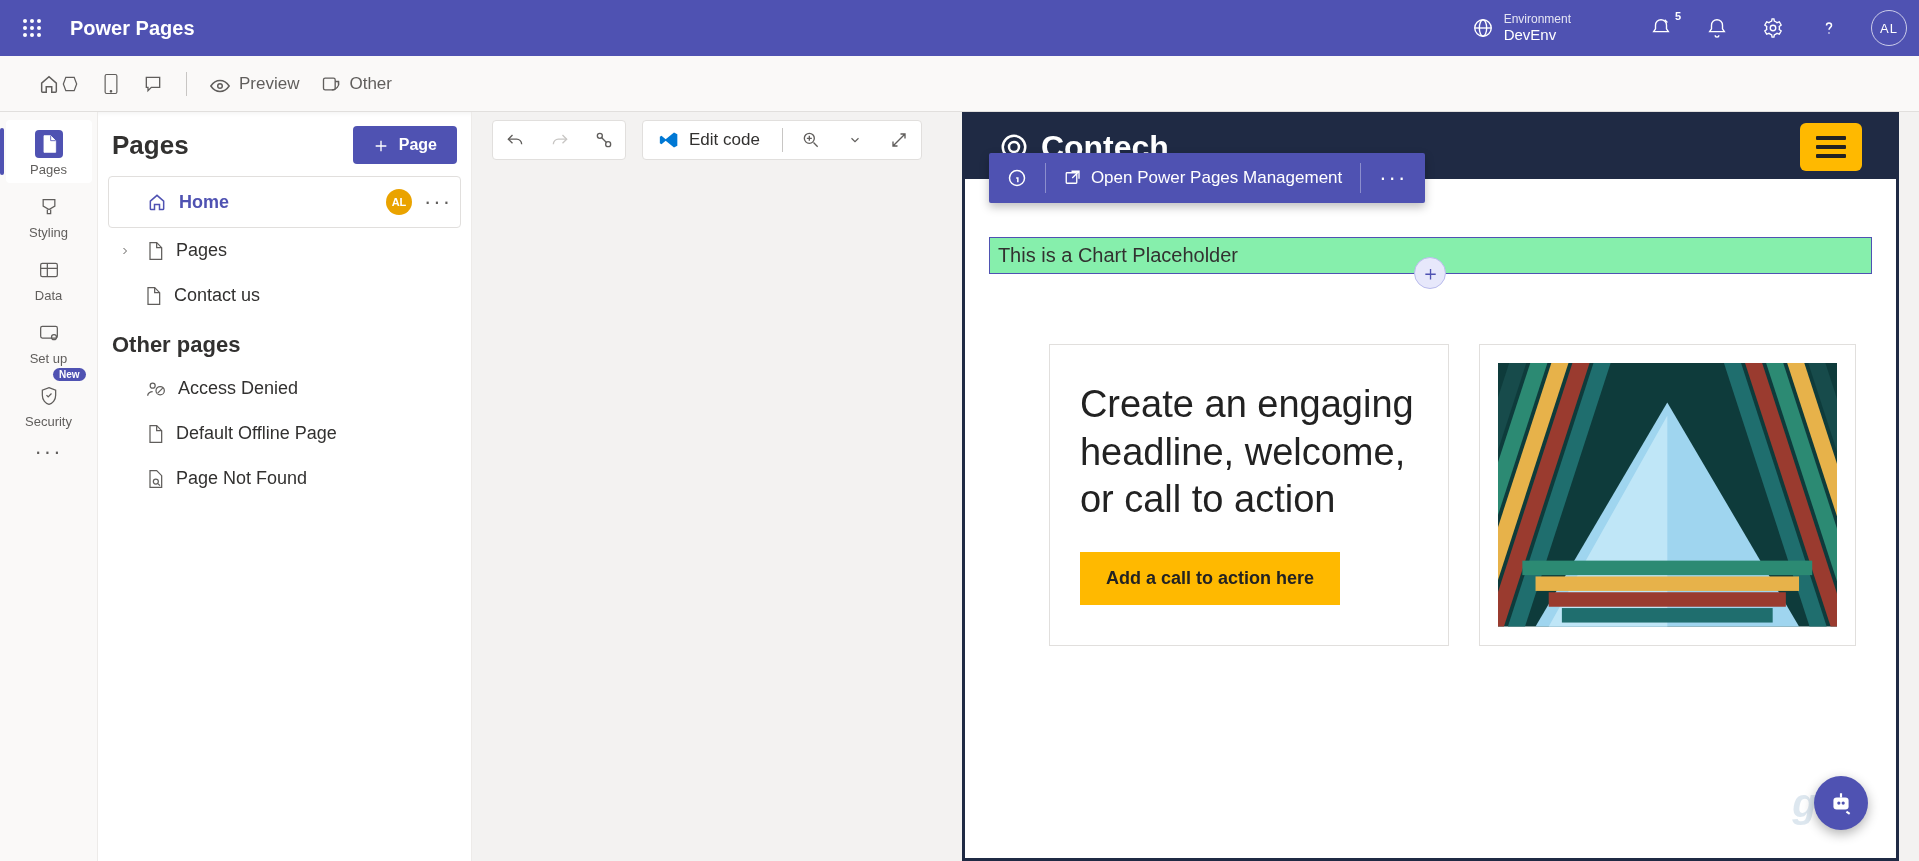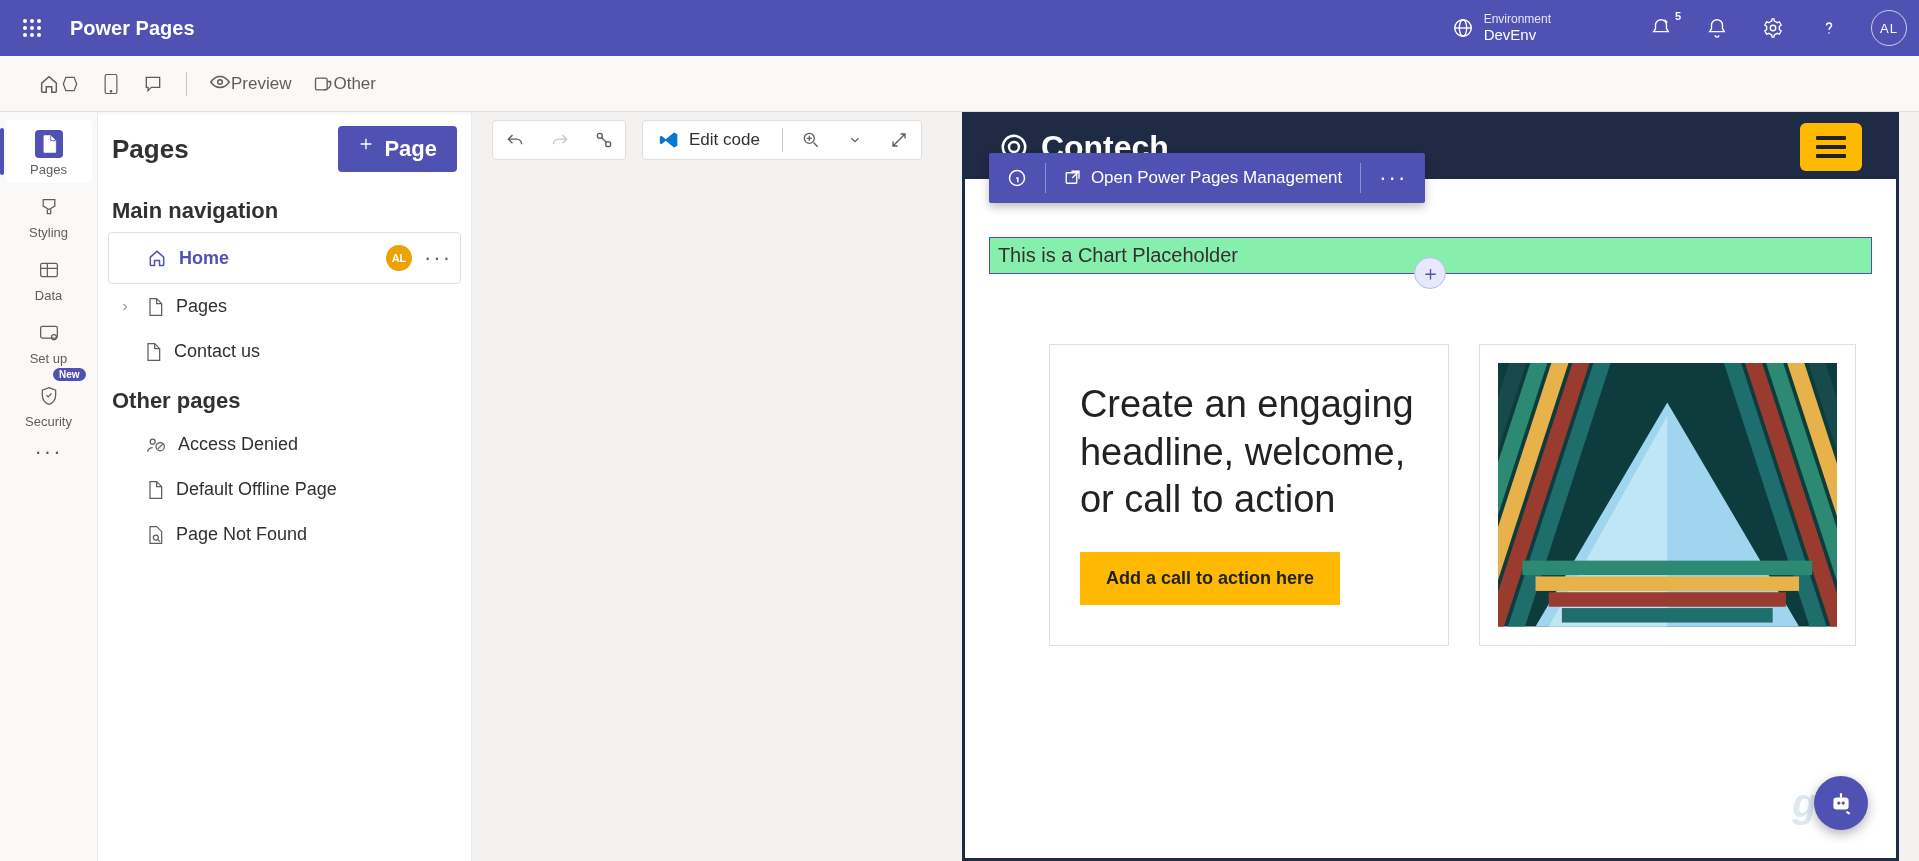--- a/index.html
+++ b/index.html
@@ -8,59 +8,59 @@
 
 .suitebar {
   height: 56px; background: #4f52b2; color: #fff; display: flex; align-items: center;
   padding: 0 12px;
 }
 .waffle { width: 40px; height: 40px; display: flex; align-items: center; justify-content: center; cursor: pointer; }
 .waffle-dots { display: grid; grid-template-columns: repeat(3,4px); grid-gap: 3px; }
 .waffle-dots span { width:4px; height:4px; background:#fff; border-radius:50%; }
 .app-title { font-size: 20px; font-weight:600; margin-left: 18px; }
 .suitebar-spacer { flex:1; }
-.env-block { display:flex; align-items:center; gap:10px; margin-right: 96px; cursor:pointer; }
+.env-block { display:flex; align-items:center; gap:10px; margin-right: 76px; cursor:pointer; }
 .env-text .lbl { font-size:12px; opacity:.85; line-height:1.2; }
 .env-text .val { font-size:15px; font-weight:500; line-height:1.2; }
 .suite-icons { display:flex; align-items:center; gap:28px; }
 .suite-icon { width:28px; height:28px; display:flex; align-items:center; justify-content:center; cursor:pointer; position:relative; }
 .badge5 { position:absolute; top:-4px; right:-6px; font-size:11px; font-weight:600; }
 .avatar { width:36px; height:36px; border:1px solid rgba(255,255,255,.7); border-radius:50%; display:flex; align-items:center; justify-content:center; font-size:13px; letter-spacing:1px; }
 
 
 .cmdbar {
   height: 56px; background:#faf9f8; border-bottom:1px solid #e1dfdd; display:flex; align-items:center;
   padding: 0 12px 0 24px;
 }
 .home-icon { margin-left: 14px; color:#323130; cursor:pointer; }
 .cmdbar-center { flex:1; display:flex; justify-content:center; align-items:center; gap:10px; cursor:pointer; }
 .site-name { font-size:18px; }
 .site-name .strong { color:#323130; }
 .site-name .muted { color:#605e5c; }
 .cmdbar-right { display:flex; align-items:center; gap:22px; color:#605e5c; }
-.cmd-btn { display:flex; align-items:flex-start; gap:0; cursor:pointer; font-size:17px; }
+.cmd-btn { display:flex; align-items:flex-end; gap:8px; cursor:pointer; font-size:17px; }
 .cmd-sep { width:1px; height:24px; background:#c8c6c4; }
 
 
 .body-row { display:flex; height: calc(861px - 56px - 56px); }
 .rail { width: 98px; background:#faf9f8; border-right:1px solid #edebe9; display:flex; flex-direction:column; align-items:center; padding-top:8px; }
 .rail-item { width:86px; padding:10px 0 6px; text-align:center; cursor:pointer; position:relative; font-size:13px; color:#605e5c; }
 .rail-item.active { background:#fff; border-radius:4px; }
 .rail-item.active .rail-icon { background:#4f52b2; border-radius:4px; }
 .rail-item.active .rail-icon svg { stroke:#fff; fill:#fff; }
 .rail-icon { width:28px; height:28px; margin:0 auto 4px; display:flex; align-items:center; justify-content:center; }
 .rail-left-bar { position:absolute; left:-6px; top:8px; bottom:8px; width:4px; background:#4f52b2; border-radius:2px; }
 .new-pill { position:absolute; top:-4px; right:6px; background:#4f52b2; color:#fff; font-size:10px; padding:1px 6px; border-radius:8px; font-weight:600; }
 .rail-more { margin-top:4px; font-size:22px; color:#605e5c; letter-spacing:2px; cursor:pointer; }
 
 
 .pages-panel { width: 374px; background:#fff; border-right:1px solid #edebe9; display:flex; flex-direction:column; padding:14px 10px 0 10px; box-shadow: inset 0 6px 6px -6px rgba(0,0,0,.08);}
 .pages-header { display:flex; align-items:center; justify-content:space-between; padding:0 4px 12px 4px;}
 .pages-title { font-size:26px; font-weight:700; color:#323130; }
-.add-page-btn { background:#4f52b2; color:#fff; border:none; border-radius:4px; padding:10px 20px; font-size:22px; font-weight:600; display:flex; align-items:flex-start; gap:10px; cursor:pointer; }
+.add-page-btn { background:#4f52b2; color:#fff; border:none; border-radius:4px; padding:10px 20px; font-size:16px; font-weight:600; display:flex; align-items:flex-end; gap:10px; cursor:pointer; }
 .section-head { font-size:22px; font-weight:600; color:#323130; padding:14px 4px 8px 4px; }
 .nav-row { display:flex; align-items:center; gap:12px; padding:12px 8px; border-radius:4px; cursor:pointer; font-size:18px; color:#323130; }
 .nav-row.selected { background:#fff; border:1px solid #e1dfdd; }
 .nav-row.selected .nav-label { color:#4f52b2; font-weight:600; }
 .nav-row .chev { width:18px; display:flex; justify-content:center; color:#605e5c; }
 .nav-row .spacer { flex:1; }
 .nav-row .mini-avatar { width:26px; height:26px; border-radius:50%; background:#eaa300; color:#fff; font-size:11px; font-weight:700; display:flex; align-items:center; justify-content:center; }
 .nav-row .dots { color:#605e5c; font-size:22px; letter-spacing:2px; }
 .indent { padding-left:36px; }
 
@@ -266,21 +266,20 @@
       <button class="add-page-btn">
         <span>
             <svg width="16" height="16" viewBox="0 0 24 24" stroke="#fff" stroke-width="2">
               <path d="M12 4v16M4 12h16"></path>
             </svg>
           </span>
         <span>Page</span>
       </button>
     </div>
 
-    <div class="section-head">Main navigation</div>
 
     <div class="nav-row selected">
       <span class="chev"></span>
       <span>
           <svg width="20" height="20" viewBox="0 0 24 24" fill="none" stroke="#4f52b2" stroke-width="1.8">
             <path d="M4 11l8-7 8 7v9a1 1 0 01-1 1h-4v-6h-6v6H5a1 1 0 01-1-1z"></path>
           </svg>
         </span>
       <span class="nav-label">Home</span>
       <span class="spacer"></span>

